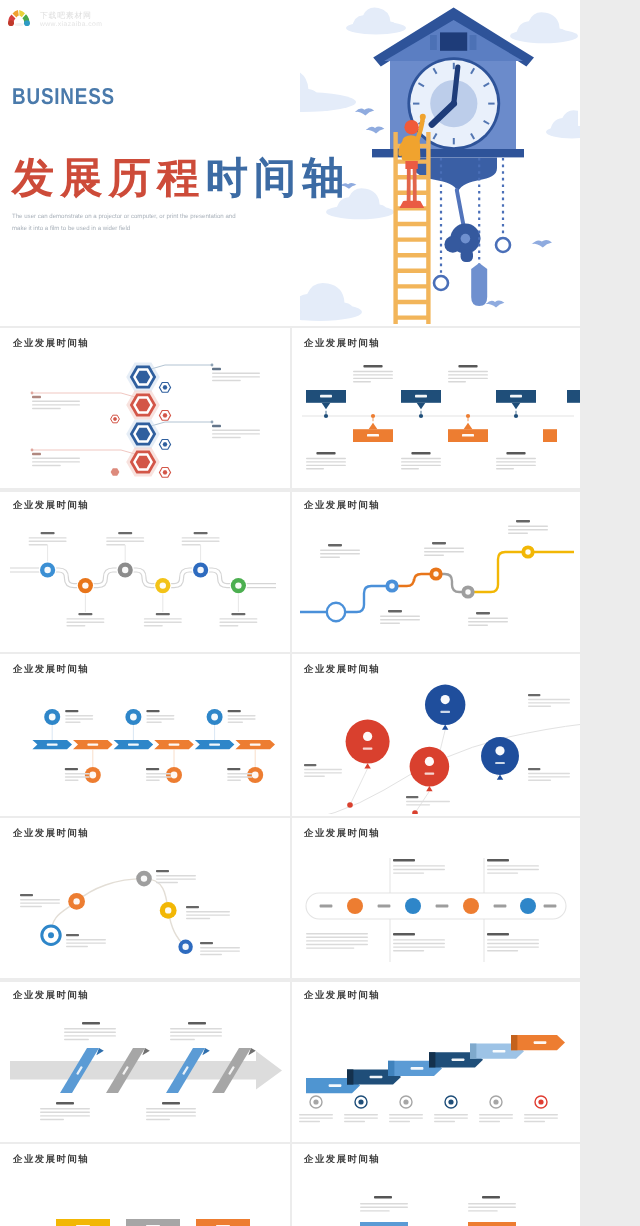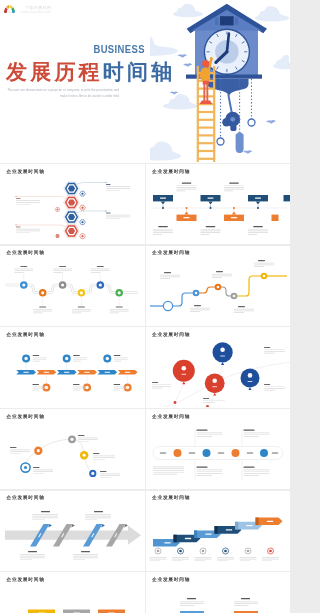--- a/index.html
+++ b/index.html
@@ -1,29 +1,29 @@
 <!DOCTYPE html>
 <html><head>
 <meta charset="utf-8">
 <title>Timeline PPT Template Preview</title>
 <style>
 *{margin:0;padding:0;box-sizing:border-box;}
 html,body{width:290px;height:613px;background:#ececec;font-family:"Liberation Sans",sans-serif;}
-.page{position:relative;width:290px;height:613px;background:#ececec;overflow:hidden;text-align:right;}
+.page{position:relative;width:290px;height:613px;background:#ececec;overflow:hidden;}
 
 
 .cover{position:absolute;left:0;top:0;width:290px;height:163px;background:#ffffff;overflow:hidden;}
 .wm{position:absolute;left:3px;top:3px;display:flex;align-items:flex-start;gap:4px;z-index:9;}
 .wm-txt{padding-top:1.5px;}
 .wm-t1{font-size:4px;color:#dedede;line-height:1.3;letter-spacing:.3px;white-space:nowrap;}
 .wm-t2{font-size:3.4px;color:#e4e4e4;line-height:1.3;letter-spacing:.2px;white-space:nowrap;}
 .cov-left{position:absolute;left:6px;top:44px;z-index:5;}
 .cov-biz{font-size:11.5px;font-weight:bold;color:#4a7aab;letter-spacing:0.5px;line-height:1;
   transform:scaleX(.82);transform-origin:left center;}
-.cov-title{margin-top:5px;font-size:21px;font-weight:bold;letter-spacing:3.2px;white-space:nowrap;line-height:1.05;}
+.cov-title{margin-top:23px;font-size:21px;font-weight:bold;letter-spacing:3.2px;white-space:nowrap;line-height:1.05;}
 .cov-title .r{color:#cd4b39;}
 .cov-title .b{color:#3c6ba4;}
 .cov-sub{margin-top:4.5px;font-size:3.05px;color:#a9b1ba;line-height:2.1;width:113px;}
 .cov-art{position:absolute;right:0;top:0;width:140px;height:162px;}
 
 
 .grid{position:absolute;left:0;top:164px;width:290px;display:flex;flex-wrap:wrap;
   column-gap:1px;row-gap:1.3px;}
 .slide{position:relative;width:144.5px;height:80.4px;background:#fff;overflow:hidden;}
 .s-title{position:absolute;left:6.5px;top:5.5px;font-size:4.7px;font-weight:bold;color:#3a3a3a;letter-spacing:.75px;line-height:1;}

